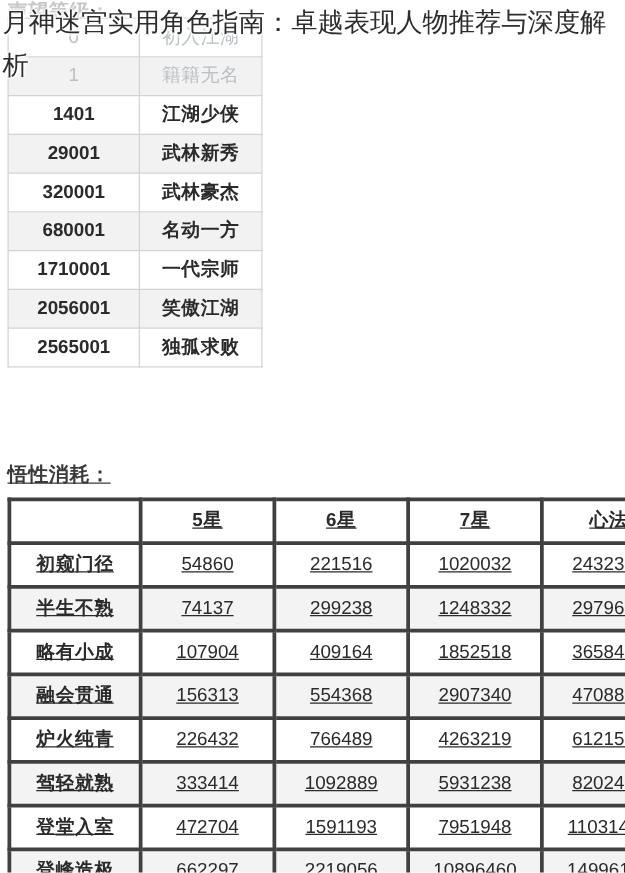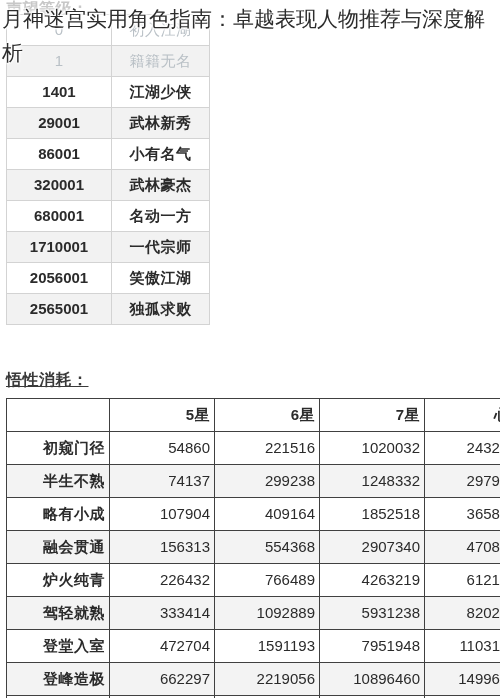--- a/index.html
+++ b/index.html
@@ -89,28 +89,29 @@
     position: absolute;
     left: 6px;
     top: 398px;
     width: 477px;
     border-collapse: collapse;
     table-layout: fixed;
     font-size: 15px;
   }
   .tbl-cost th,
   .tbl-cost td {
-    border: 1px solid #404040;
+    border: 3px solid #404040;
     height: 32px;
     line-height: 32px;
     padding: 0 4px;
-    text-align: right;
+    text-align: center;
     white-space: nowrap;
     overflow: hidden;
     font-weight: 400;
+    text-decoration: underline;
   }
   .tbl-cost th { font-weight: 700; background: #ffffff; letter-spacing: 0.5px; }
   .tbl-cost .c-name { width: 94px; font-weight: 700; letter-spacing: 0.5px; }
   .tbl-cost .c-v    { width: 96px; }
   .tbl-cost tbody tr:nth-child(even) td { background: #f3f3f3; }
   .tbl-cost tbody tr:nth-child(odd)  td { background: #ffffff; }
 
   
   .overlay-title {
     position: absolute;
@@ -148,24 +149,20 @@
         </tr>
         <tr>
           <td class="num">1401</td>
           <td class="name">江湖少侠</td>
         </tr>
         <tr>
           <td class="num">29001</td>
           <td class="name">武林新秀</td>
         </tr>
         <tr>
-          <td class="num">86001</td>
-          <td class="name">小有名气</td>
-        </tr>
-        <tr>
           <td class="num">320001</td>
           <td class="name">武林豪杰</td>
         </tr>
         <tr>
           <td class="num">680001</td>
           <td class="name">名动一方</td>
         </tr>
         <tr>
           <td class="num">1710001</td>
           <td class="name">一代宗师</td>

